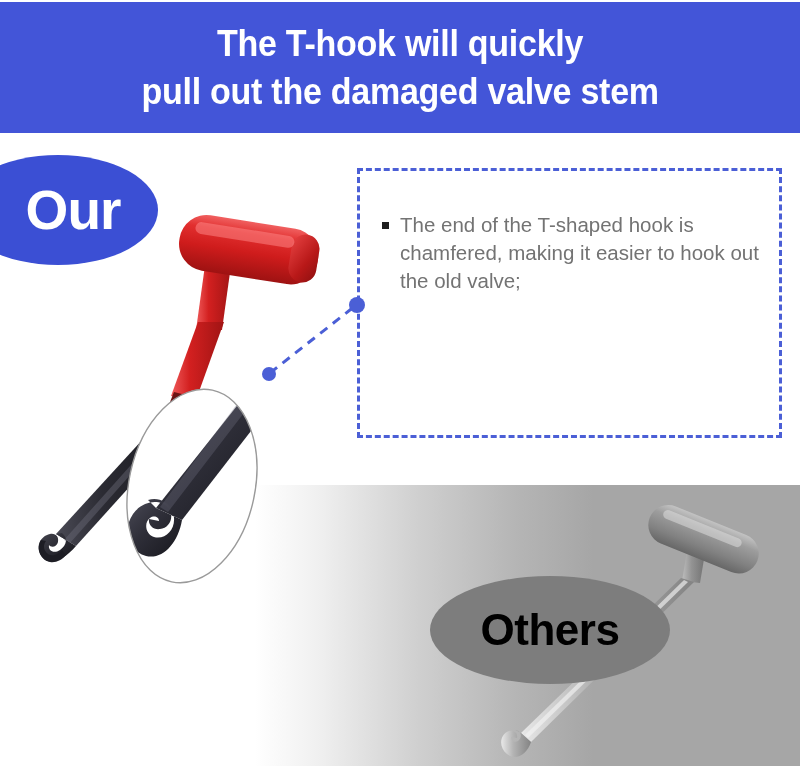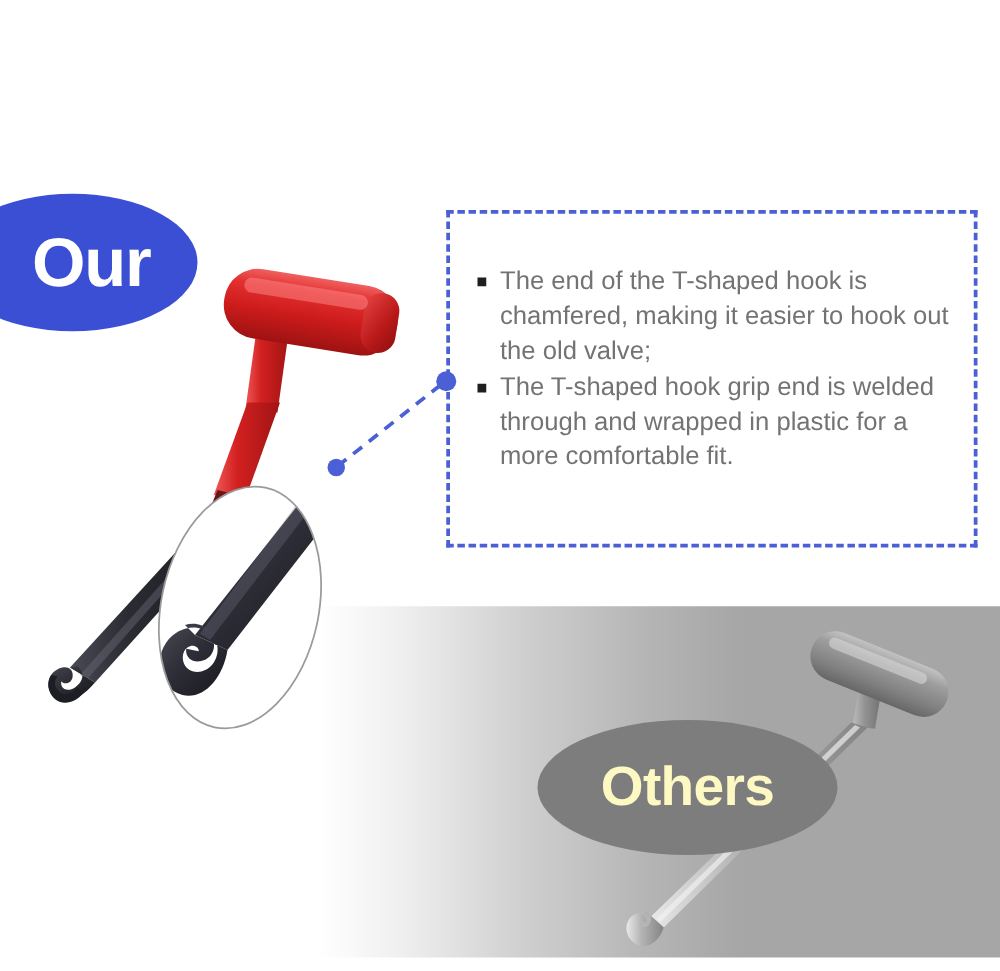--- a/index.html
+++ b/index.html
@@ -76,21 +76,21 @@
   .badge-others {
     position:absolute;
     left:430px; top:576px;
     width:240px; height:108px;
     background:#7d7d7d;
     border-radius:50%;
     display:flex; align-items:center; justify-content:center;
     z-index:4;
   }
   .badge-others-label {
-    color:#fef9c3;
+    color:#000000;
     font-weight:bold;
     font-size:44px;
     line-height:1;
     letter-spacing:-0.5px;
   }
 
   
   .callout {
     position:absolute;
     left:357px; top:168px;
@@ -255,25 +255,28 @@
   </svg>
 
   <div class="badge-our">
     <span class="badge-our-label">Our</span>
   </div>
 
   <div class="badge-others">
     <span class="badge-others-label">Others</span>
   </div>
 
+  <div class="banner">
+    <div class="banner-line">The T-hook will quickly</div>
+    <div class="banner-line">pull out the damaged valve stem</div>
+  </div>
 
   <div class="callout">
     <ul class="callout-list">
       <li class="callout-item">The end of the T-shaped hook is chamfered, making it easier to hook out the old valve;</li>
-      <li class="callout-item">The T-shaped hook grip end is welded through and wrapped in plastic for a more comfortable fit.</li>
     </ul>
   </div>
 
   <svg class="connector" viewBox="0 0 800 777">
     <line x1="270" y1="373" x2="355" y2="306" stroke="#4b5fd6" stroke-width="3" stroke-dasharray="9 7"></line>
     <circle cx="269" cy="374" r="7" fill="#4b5fd6"></circle>
     <circle cx="357" cy="305" r="8" fill="#4b5fd6"></circle>
   </svg>
 
 </div>

